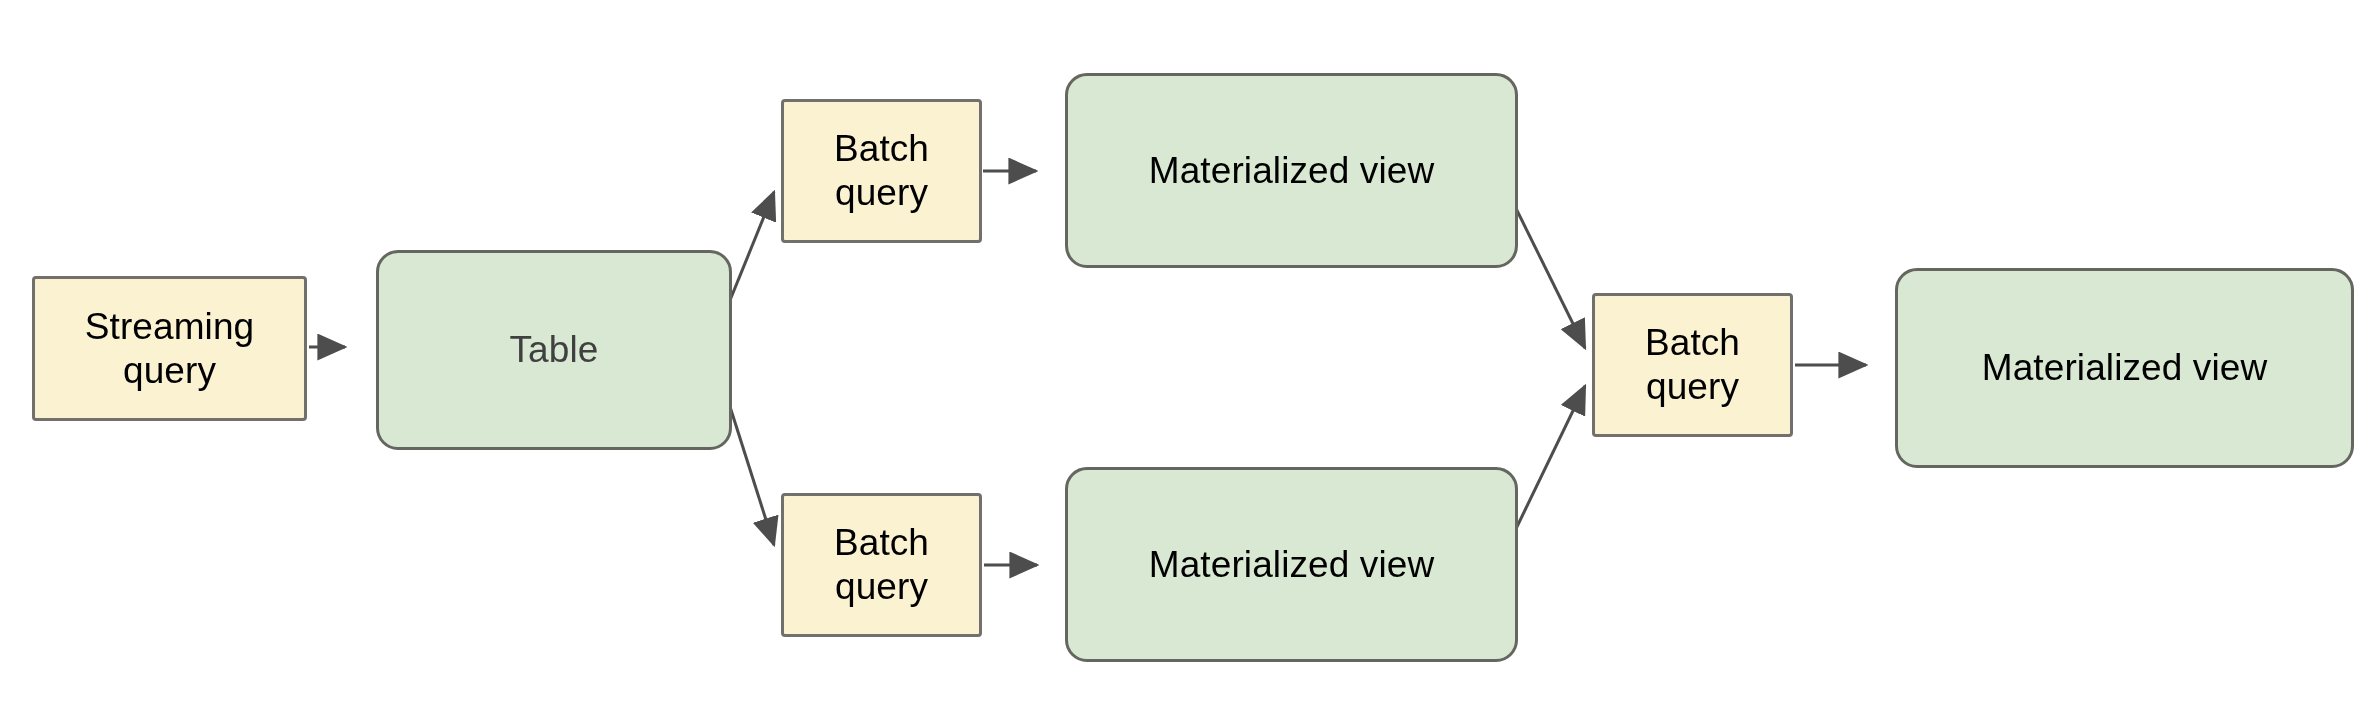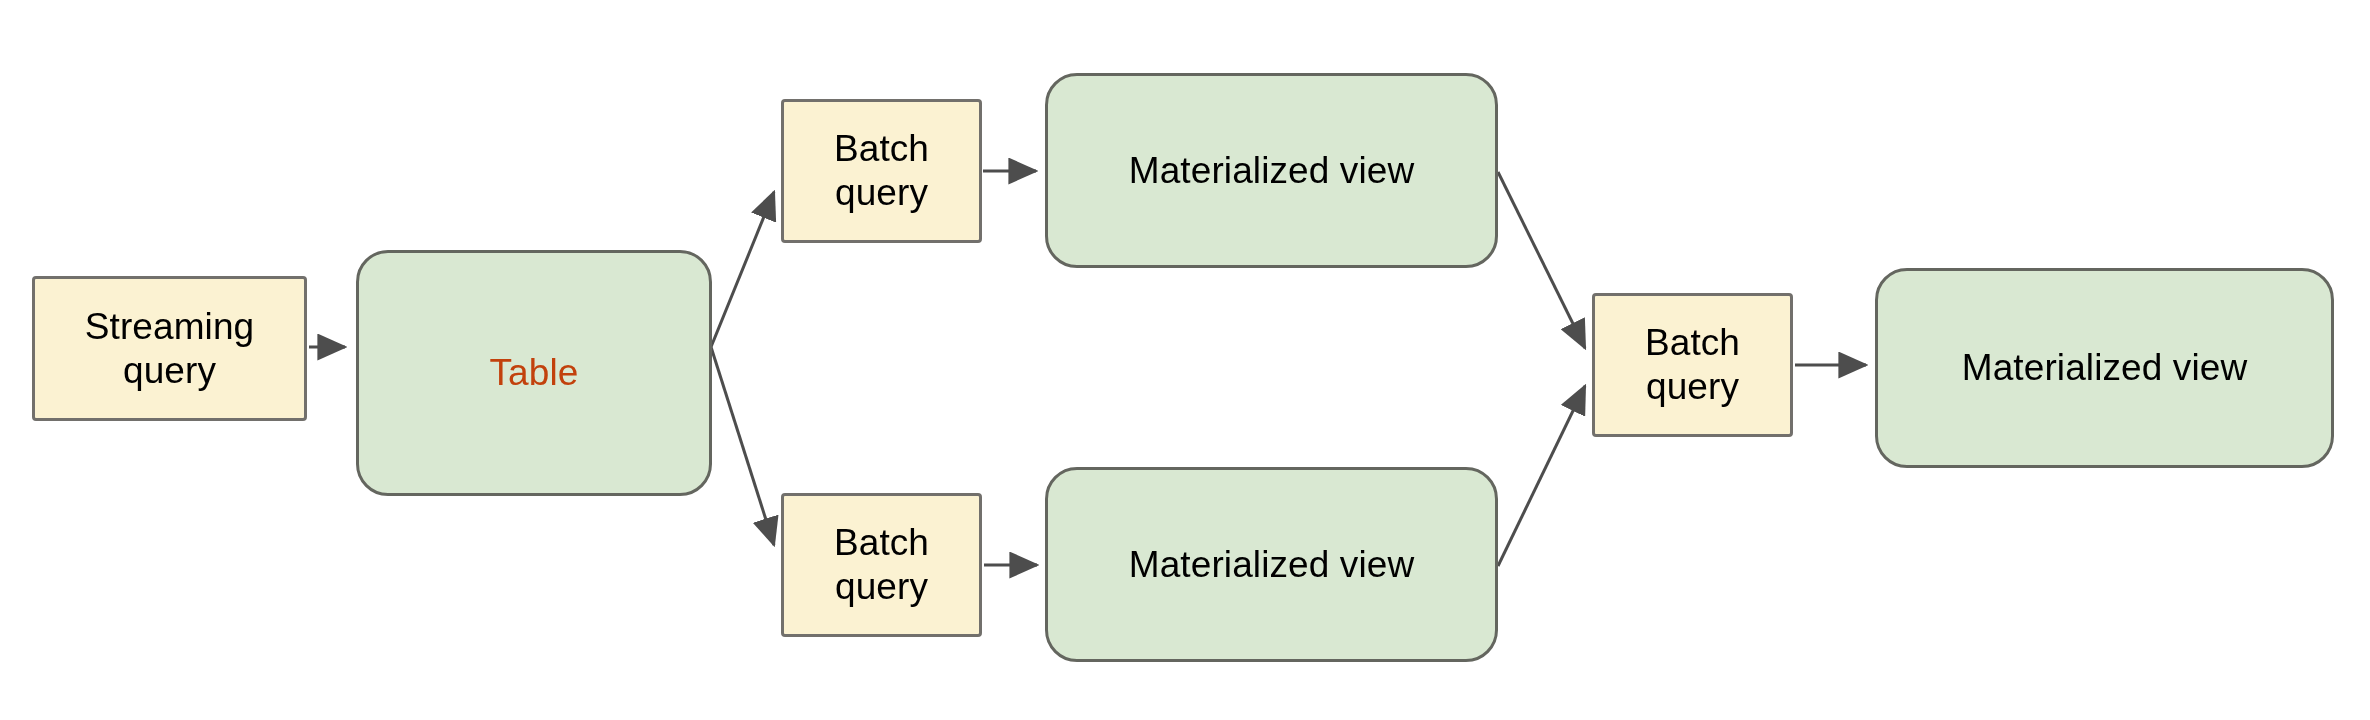--- a/index.html
+++ b/index.html
@@ -41,21 +41,22 @@
     z-index: 2;
   }
   .node.query {
     background: #fbf2d2;
     border: 3px solid #72706c;
     border-radius: 4px;
   }
   .node.store {
     background: #d9e8d2;
     border: 3px solid #64665f;
-    border-radius: 32px;
+    border-radius: 22px;
+    margin-left: 20px;
   }
 </style>
 </head>
 <body>
 
 <div id="canvas" style="width: 2370px; height: 720px; background: rgb(255, 255, 255);">
 
   <svg id="edge-layer" viewBox="0 0 2370 720" xmlns="http://www.w3.org/2000/svg" style="width: 2370px; height: 720px;">
     <defs>
       <marker id="arrowhead" markerWidth="10" markerHeight="9" refX="9.2" refY="4.5" orient="auto" markerUnits="strokeWidth">
@@ -70,21 +71,21 @@
         <path d="M 984 565 L 1037 565" fill="none" stroke="#4d4d4d" stroke-width="3" stroke-linecap="butt" marker-end="url(#arrowhead)"></path>
         <path d="M 1498 172 L 1585 348" fill="none" stroke="#4d4d4d" stroke-width="3" stroke-linecap="butt" marker-end="url(#arrowhead)"></path>
         <path d="M 1498 566 L 1585 386" fill="none" stroke="#4d4d4d" stroke-width="3" stroke-linecap="butt" marker-end="url(#arrowhead)"></path>
         <path d="M 1795 365 L 1866 365" fill="none" stroke="#4d4d4d" stroke-width="3" stroke-linecap="butt" marker-end="url(#arrowhead)"></path>
       </g>
   </svg>
 
   <div id="nodes">
       <div class="node query" style="left: 32px; top: 276px; width: 275px; height: 145px; background: rgb(251, 242, 210); border-color: rgb(114, 112, 108); color: rgb(0, 0, 0);"><span>Streaming
 query</span></div>
-      <div class="node store" style="left: 356px; top: 250px; width: 356px; height: 246px; background: rgb(217, 232, 210); border-color: rgb(100, 102, 95); color: #c2410c;"><span>Table</span></div>
+      <div class="node store" style="left: 356px; top: 250px; width: 356px; height: 200px; background: rgb(217, 232, 210); border-color: rgb(100, 102, 95); color: #404040;"><span>Table</span></div>
       <div class="node query" style="left: 781px; top: 99px; width: 201px; height: 144px; background: rgb(251, 242, 210); border-color: rgb(114, 112, 108); color: rgb(0, 0, 0);"><span>Batch
 query</span></div>
       <div class="node store" style="left: 1045px; top: 73px; width: 453px; height: 195px; background: rgb(217, 232, 210); border-color: rgb(100, 102, 95); color: rgb(0, 0, 0);"><span>Materialized view</span></div>
       <div class="node query" style="left: 781px; top: 493px; width: 201px; height: 144px; background: rgb(251, 242, 210); border-color: rgb(114, 112, 108); color: rgb(0, 0, 0);"><span>Batch
 query</span></div>
       <div class="node store" style="left: 1045px; top: 467px; width: 453px; height: 195px; background: rgb(217, 232, 210); border-color: rgb(100, 102, 95); color: rgb(0, 0, 0);"><span>Materialized view</span></div>
       <div class="node query" style="left: 1592px; top: 293px; width: 201px; height: 144px; background: rgb(251, 242, 210); border-color: rgb(114, 112, 108); color: rgb(0, 0, 0);"><span>Batch
 query</span></div>
       <div class="node store" style="left: 1875px; top: 268px; width: 459px; height: 200px; background: rgb(217, 232, 210); border-color: rgb(100, 102, 95); color: rgb(0, 0, 0);"><span>Materialized view</span></div>
     </div>

